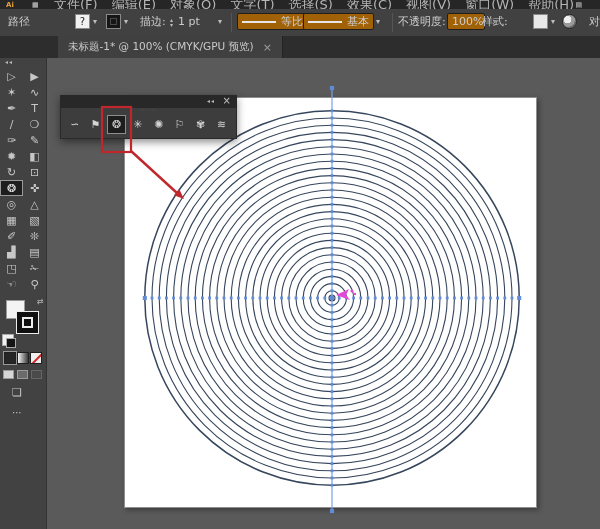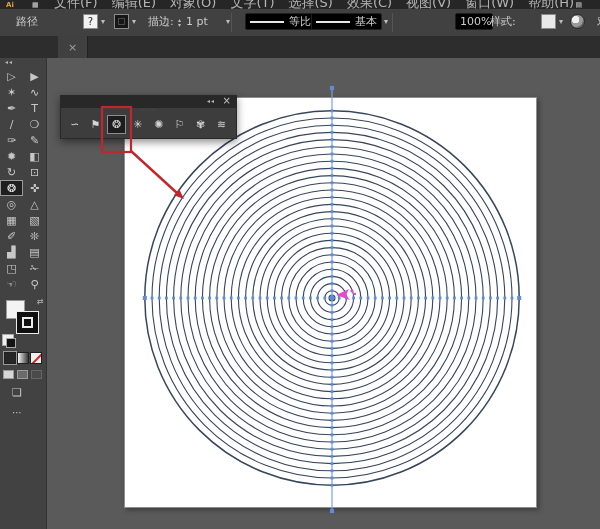--- a/index.html
+++ b/index.html
@@ -1,37 +1,37 @@
 <!DOCTYPE html>
 <html><head>
 <meta charset="utf-8">
 <style>
   html,body{margin:0;padding:0;background:#333;}
   .app{position:relative;width:600px;height:529px;overflow:hidden;
        font-family:"DejaVu Sans","Liberation Sans",sans-serif;
        background:#5a5a5a;-webkit-font-smoothing:antialiased;}
   
   .menubar{position:absolute;left:0;top:0;width:600px;height:9px;background:#262626;
-           overflow:hidden;display:flex;align-items:flex-end;color:#b5b5b5;}
+           overflow:hidden;display:flex;align-items:center;color:#b5b5b5;}
   .menubar .logo{width:26px;font-size:7px;color:#e8a33d;padding:1px 0 0 6px;font-weight:bold;}
   .menubar .mb-extra{font-size:7px;color:#cfcfcf;width:22px;padding-top:1px;}
   .menu-items{display:flex;gap:14px;font-size:13px;line-height:13px;margin-top:-1px;white-space:nowrap;}
   .menu-item{cursor:default;}
   .menubar .ws-icon{position:absolute;right:18px;top:1px;font-size:7px;color:#c9c9c9;}
   
   .controlbar{position:absolute;left:0;top:9px;width:600px;height:27px;background:#414141;
               border-bottom:1px solid #2a2a2a;color:#cccccc;font-size:11px;}
-  .cb{position:absolute;top:0;height:25px;display:flex;align-items:center;margin-left:8px;}
+  .cb{position:absolute;top:0;height:25px;display:flex;align-items:center;}
   .well{width:15px;height:15px;border:1px solid #8a8a8a;box-sizing:border-box;
         display:flex;align-items:center;justify-content:center;font-size:10px;}
   .well.fill{background:#f2f2f2;color:#222;}
   .well.stroke{background:#161616;box-shadow:inset 0 0 0 3px #161616, inset 0 0 0 4px #4a4a4a;}
   .caret{font-size:8px;color:#bdbdbd;padding:0 2px;}
   .stepper{display:flex;flex-direction:column;font-size:6px;line-height:5px;color:#bbb;}
-  .field{background:#000000;border:1px solid #1f1f1f;border-radius:2px;height:17px;
+  .field{background:#a16207;border:1px solid #1f1f1f;border-radius:2px;height:17px;
          display:flex;align-items:center;padding:0 4px;box-sizing:border-box;}
   .wline{display:inline-block;width:34px;height:2px;background:#e6e6e6;margin-right:5px;}
   .divline{position:absolute;top:4px;width:1px;height:19px;background:#555;}
   .recolor{width:13px;height:13px;border-radius:50%;
            background:radial-gradient(circle at 35% 35%, #f0f0f0 0 30%, #9a9a9a 31% 60%, #6f6f6f 61% 100%);
            border:1px solid #2c2c2c;}
   .styleswatch{width:13px;height:13px;background:#e9e9e9;border:1px solid #8a8a8a;}
   
   .tabbar{position:absolute;left:0;top:36px;width:600px;height:22px;background:#2d2d2d;}
   .tab{position:absolute;left:58px;top:0;height:22px;background:#404040;color:#c9c9c9;
@@ -144,37 +144,39 @@
       <span class="caret">▾</span>
     </div>
     <div class="cb" style="left:303px;text-align:right;">
       <div class="field">
         <span class="wline"></span>
         <span>基本</span>
       </div>
       <span class="caret">▾</span>
     </div>
     <div class="divline" style="left:392px;"></div>
+    <div class="cb" style="left:398px;">不透明度:</div>
     <div class="cb" style="left:447px;">
       <div class="field" style="width:38px;">100%</div>
     </div>
     <div class="cb" style="left:492px;color:#bbb;">›</div>
     <div class="cb" style="left:482px;">样式:</div>
     <div class="cb" style="left:533px;gap:1px;">
       <div class="styleswatch"></div>
       <span class="caret">▾</span>
     </div>
     <div class="cb" style="left:562px;">
       <div class="recolor"></div>
     </div>
     <div class="cb" style="left:589px;">对</div>
   </div>
 
   <div class="tabbar">
     <div class="tab">
+      <span>未标题-1* @ 100% (CMYK/GPU 预览)</span>
       <span class="close">×</span>
     </div>
   </div>
 
   <div class="toolbar">
     <div class="tb-head">◂◂</div>
     <div class="toolgrid" id="toolGrid">
         <div class="tool">
           <span>▷</span>
         </div>

